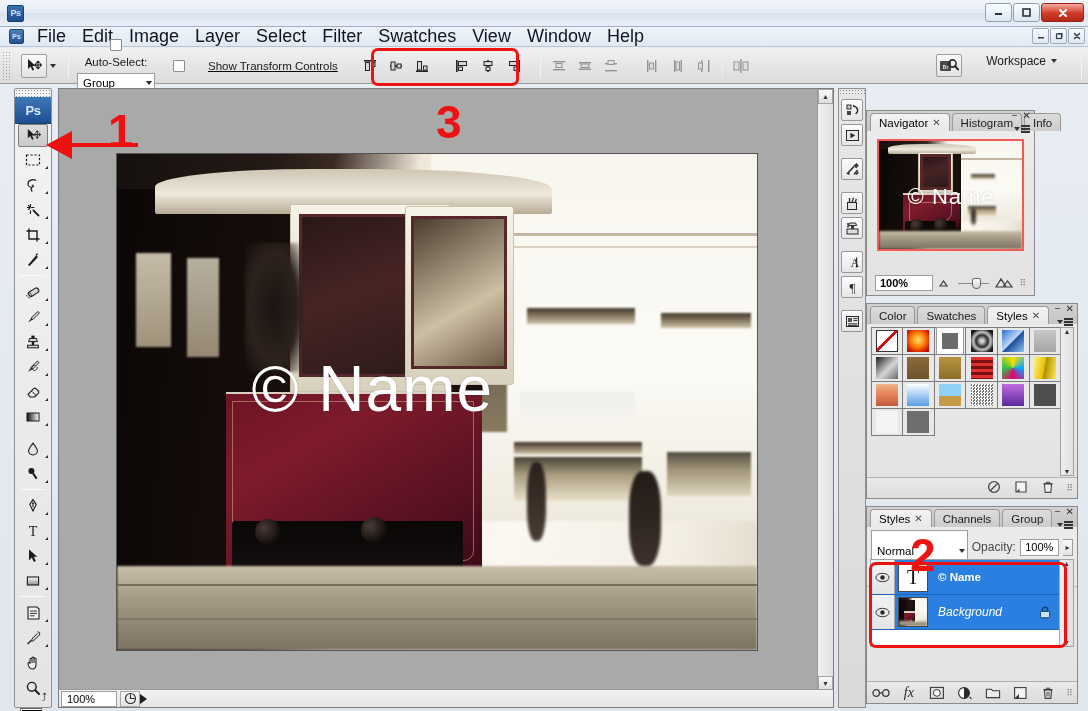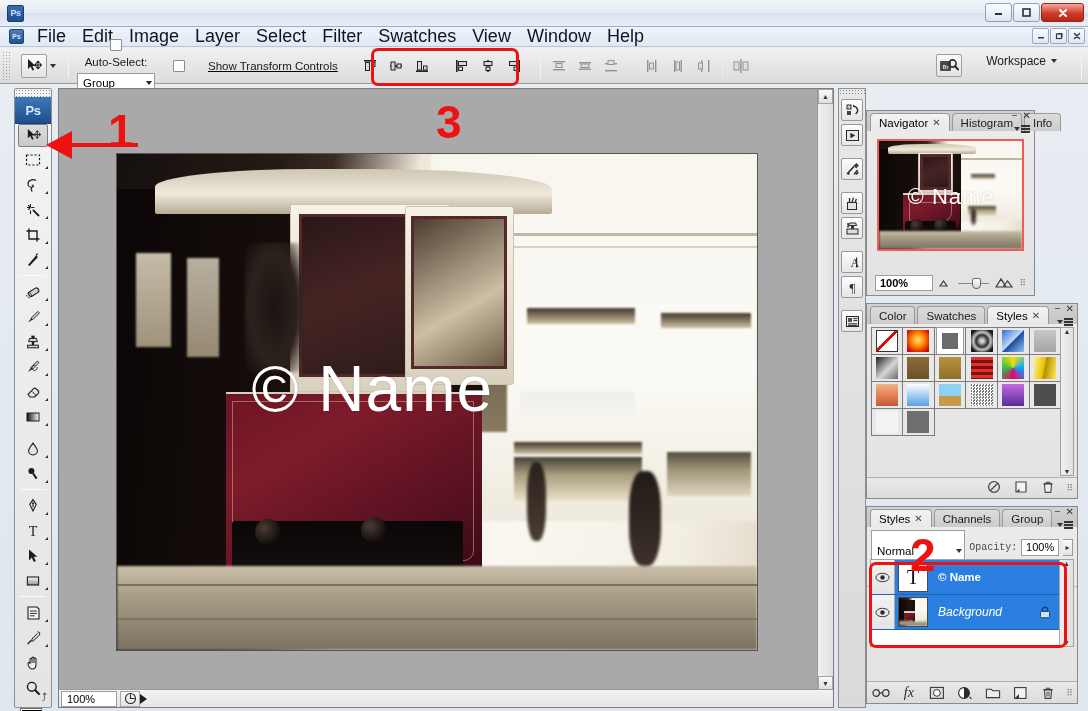--- a/index.html
+++ b/index.html
@@ -229,21 +229,21 @@
                 border-top:1px solid #b0b0b0; display:flex; align-items:center;
                 justify-content:flex-end; gap:13px; padding-right:22px;
                 background:linear-gradient(#e9e9e9,#dddddd); }
 
   
   #layers { left:866px; top:506px; width:212px; height:198px; }
   .row-blend { display:flex; align-items:center; gap:4px; padding:3px 4px 1px 4px; }
   .blend-combo { width:104px; height:34px; background:#fff; border:1px solid #9d9d9d;
                  display:flex; align-items:center; justify-content:space-between;
                  padding:8px 2px 0 5px; font-size:11.5px; }
-  .opacity-lbl { font-size:10px; color:#4a4a4a;font-family:Liberation Mono, monospace; }
+  .opacity-lbl { font-size:12px; color:#4a4a4a; }
   .num-box { width:42px;height:17px; background:#fff; border:1px solid #9d9d9d;
              font-size:11px; display:flex;align-items:center;justify-content:center; }
   .num-arrow { width:11px;height:17px; border:1px solid #9d9d9d; border-left:none;
                background:linear-gradient(#fafafa,#e2e2e2); display:flex;
                align-items:center;justify-content:center; font-size:8px; color:#333; }
   .row-lock { display:flex; align-items:center; gap:6px; padding:1px 4px 3px 4px;
               border-bottom:1px solid #bcbcbc; }
   .layer-list { position:absolute; left:3px; right:3px; top:52px; height:88px;
                 background:#fff; border:1px solid #a2a2a2; }
   .layer-row { height:35px; display:flex; align-items:center; background:#2a7fe0;

